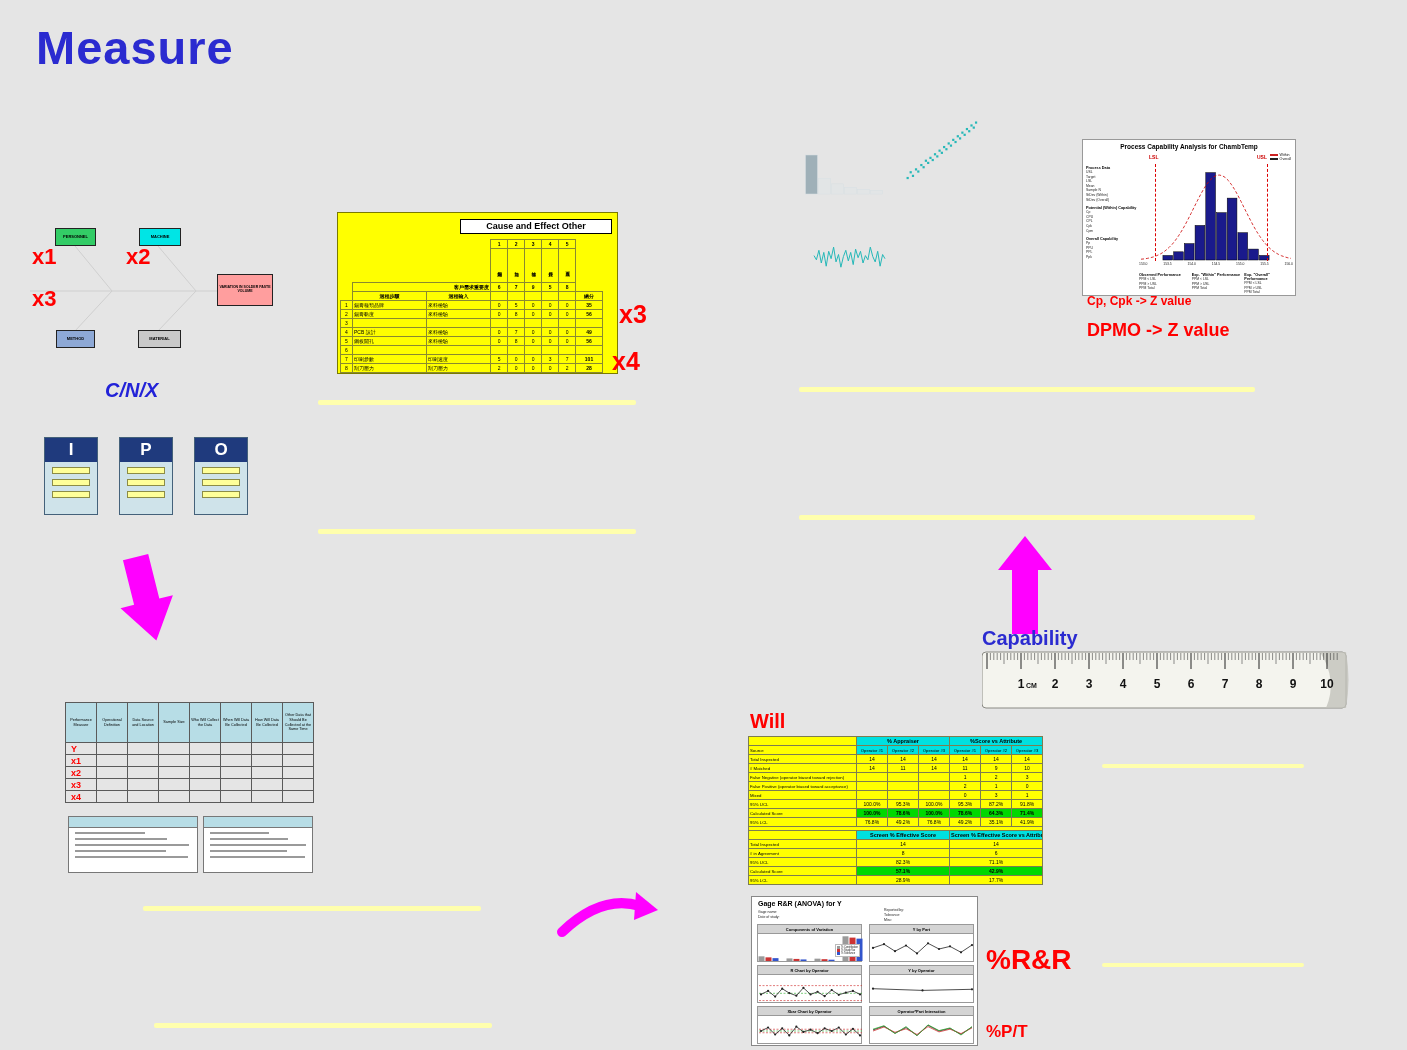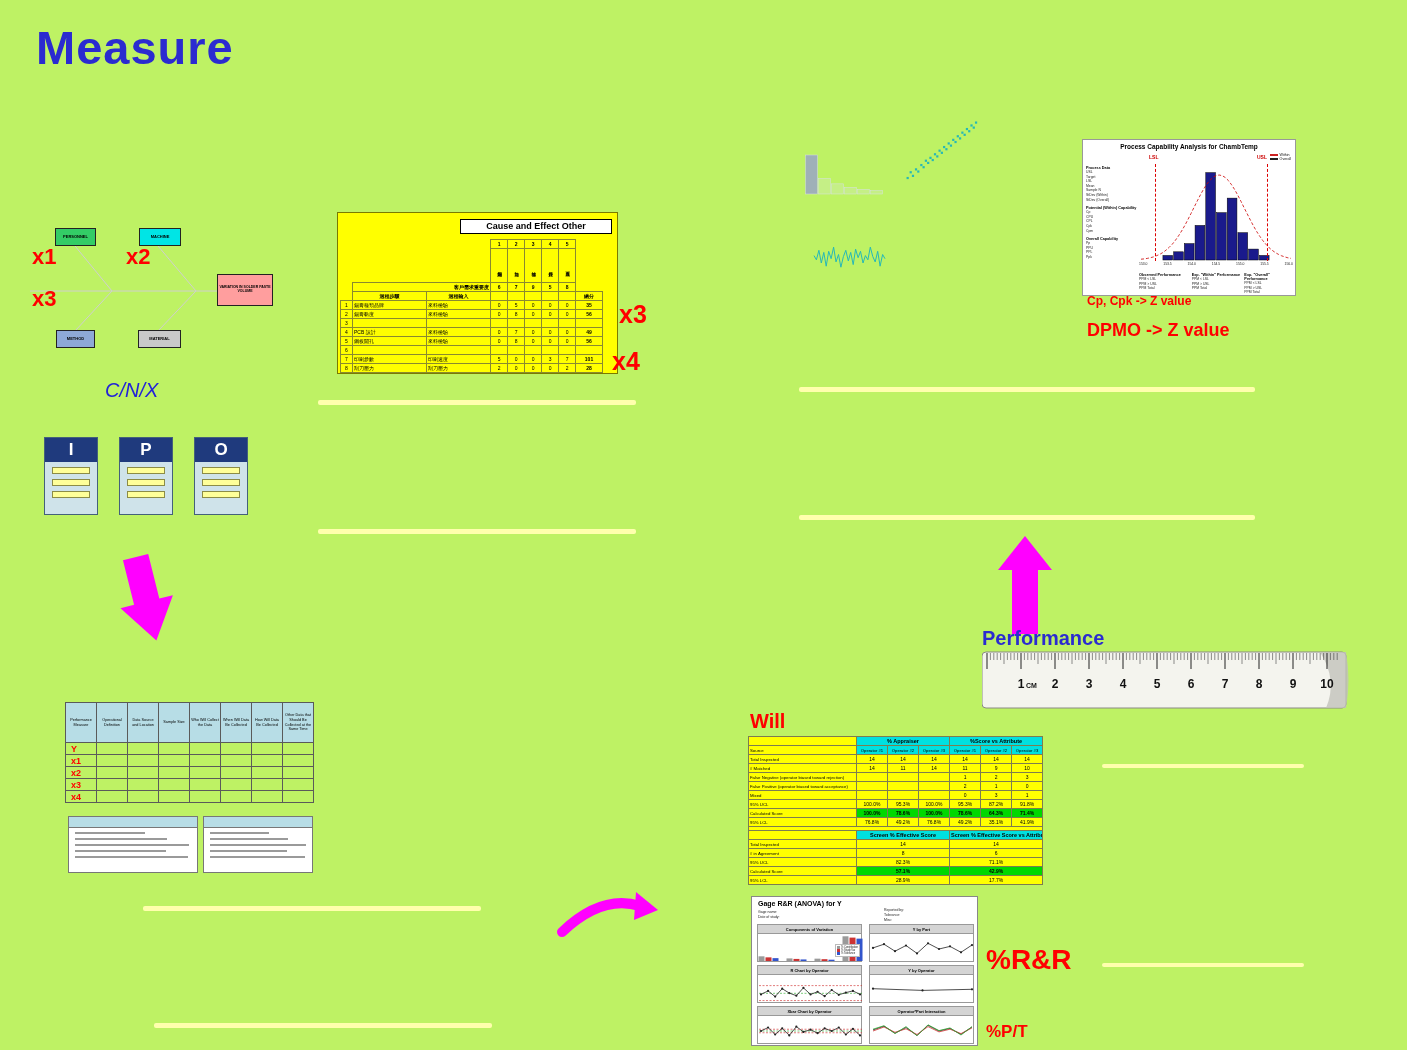--- a/index.html
+++ b/index.html
@@ -1,22 +1,22 @@
 <!DOCTYPE html>
 <html><head>
 <meta charset="utf-8">
 <style>
   *{margin:0;padding:0;box-sizing:border-box}
   html,body{background:#000}
-  #stage{position:relative;width:1407px;height:1050px;background:#bef264;overflow:hidden;font-family:"Liberation Sans",sans-serif;color:#000}
+  #stage{position:relative;width:1407px;height:1050px;background:#e5e5e5;overflow:hidden;font-family:"Liberation Sans",sans-serif;color:#000}
   .abs{position:absolute}
   .title{position:absolute;left:36px;top:20px;font-size:47px;font-weight:bold;color:#2b2bd0;letter-spacing:1px}
   .fbox{position:absolute;display:flex;align-items:center;justify-content:center;text-align:center;font-weight:bold;color:#000;border:1px solid #222;font-size:4px;line-height:1.1;padding:1px}
   .xlab{position:absolute;color:#ff0000;font-weight:bold;font-size:22px}
-  .cnx{position:absolute;color:#2222d8;font-weight:normal;font-style:italic;font-size:20px}
+  .cnx{position:absolute;color:#2222d8;font-weight:bold;font-style:italic;font-size:20px}
   .ipo{position:absolute;width:54px;height:78px;border:1px solid #44617a;background:#cfe3ea}
   .ipo-head{height:24px;background:#1f3a7d;color:#fff;font-weight:bold;font-size:17px;display:flex;align-items:center;justify-content:center}
   .ipo-line{height:7px;background:#ffff99;border:1px solid #8c8c46;margin:5px 7px 0 7px}
   .uline{position:absolute;height:5px;background:#ffffad;border-radius:2px}
   .redlab{position:absolute;color:#ff0000;font-weight:bold}
   .bluelab{position:absolute;color:#2b2bd0;font-weight:bold}
   .chart{position:absolute}
   
   .cewrap{position:absolute;left:337px;top:212px;width:281px;height:162px;background:#ffff00;border:1px solid #7a7a00}
   .cetitle{position:absolute;left:122px;top:6px;width:152px;height:15px;background:#fff;border:1px solid #000;font-size:9px;font-weight:bold;text-align:center;line-height:13px}
@@ -419,21 +419,21 @@
           <div class="cap-r">PPM Total</div>
         </div>
       </div>
   </div>
   <div class="redlab" style="left:1087px;top:294px;font-size:12px">Cp, Cpk -&gt; Z value</div>
   <div class="redlab" style="left:1087px;top:320px;font-size:18px">DPMO -&gt; Z value</div>
 
   <svg class="abs" style="left:997px;top:534px" width="56" height="102">
     <polygon points="28,2 55,36 41,36 41,100 15,100 15,36 1,36" fill="#ff00ff"></polygon>
   </svg>
-  <div class="bluelab" style="left:982px;top:627px;font-size:20px">Performance</div>
+  <div class="bluelab" style="left:982px;top:627px;font-size:20px">Capability</div>
   <svg class="abs" id="ruler-svg" style="left:982px;top:650px" width="370" height="64">
       <rect x="0" y="2" width="364" height="56" rx="4" fill="#f4f4ee" stroke="#8a8a84" stroke-width="1"></rect>
       <path d="M 338 2 L 364 2 Q 369 30 364 58 L 344 58 Q 356 30 338 2 Z" fill="#c2c2ba" opacity="0.8"></path>
       <line x1="5" y1="3" x2="5" y2="19" stroke="#222" stroke-width="1"></line>
       <line x1="8.4" y1="3" x2="8.4" y2="10" stroke="#222" stroke-width="0.5"></line>
       <line x1="11.8" y1="3" x2="11.8" y2="10" stroke="#222" stroke-width="0.5"></line>
       <line x1="15.2" y1="3" x2="15.2" y2="10" stroke="#222" stroke-width="0.5"></line>
       <line x1="18.6" y1="3" x2="18.6" y2="10" stroke="#222" stroke-width="0.5"></line>
       <line x1="22" y1="3" x2="22" y2="14" stroke="#222" stroke-width="0.5"></line>
       <line x1="25.4" y1="3" x2="25.4" y2="10" stroke="#222" stroke-width="0.5"></line>

